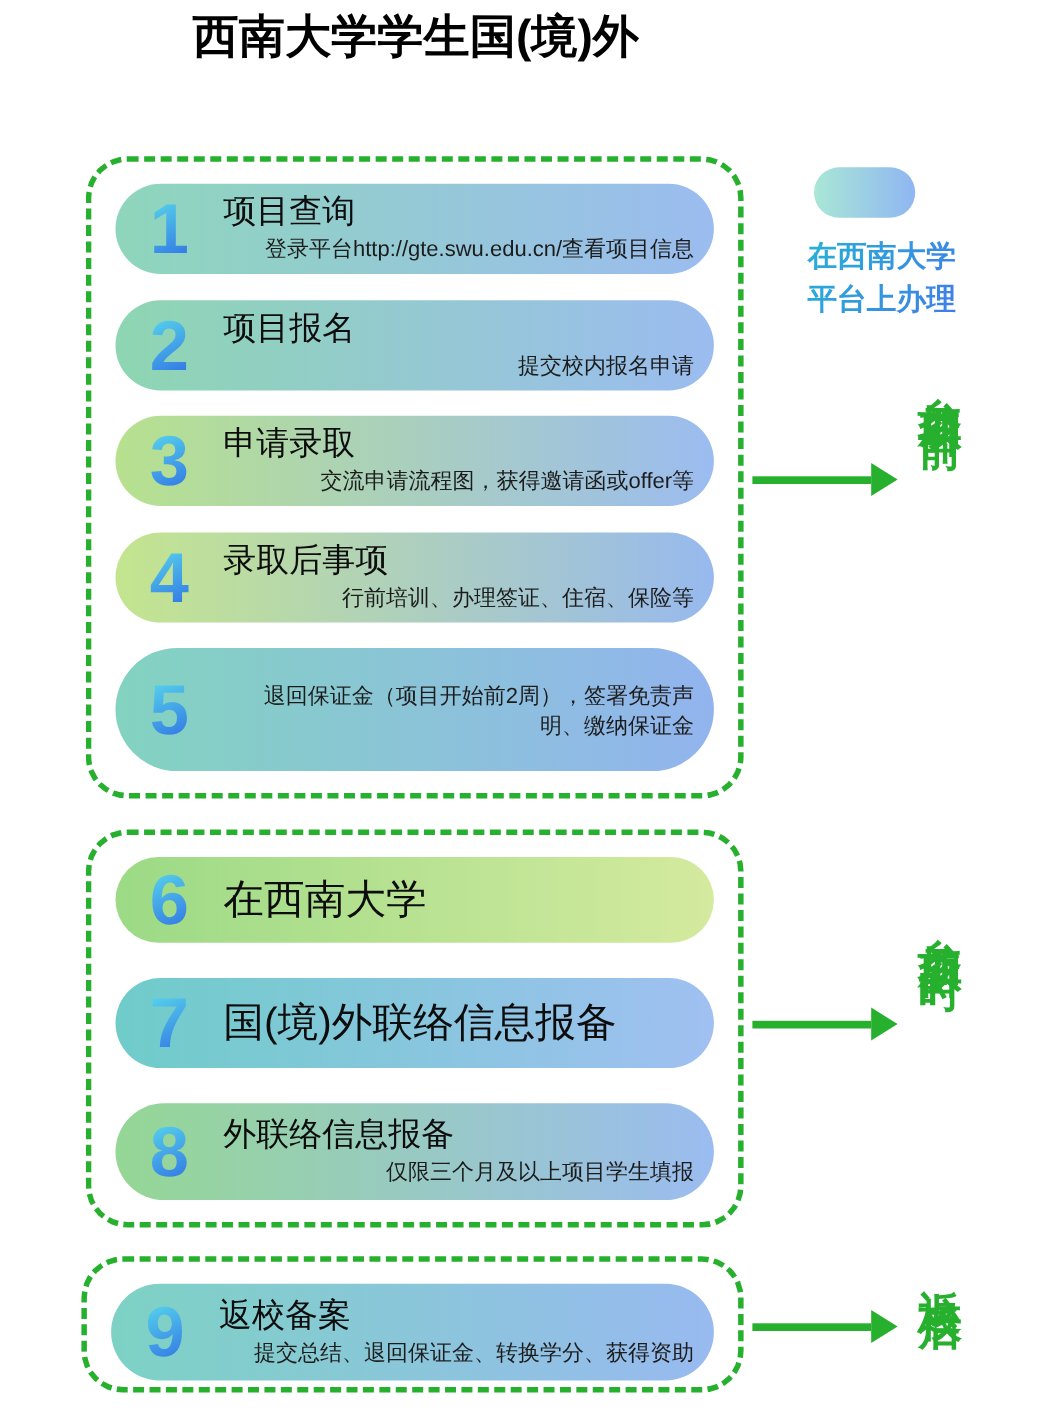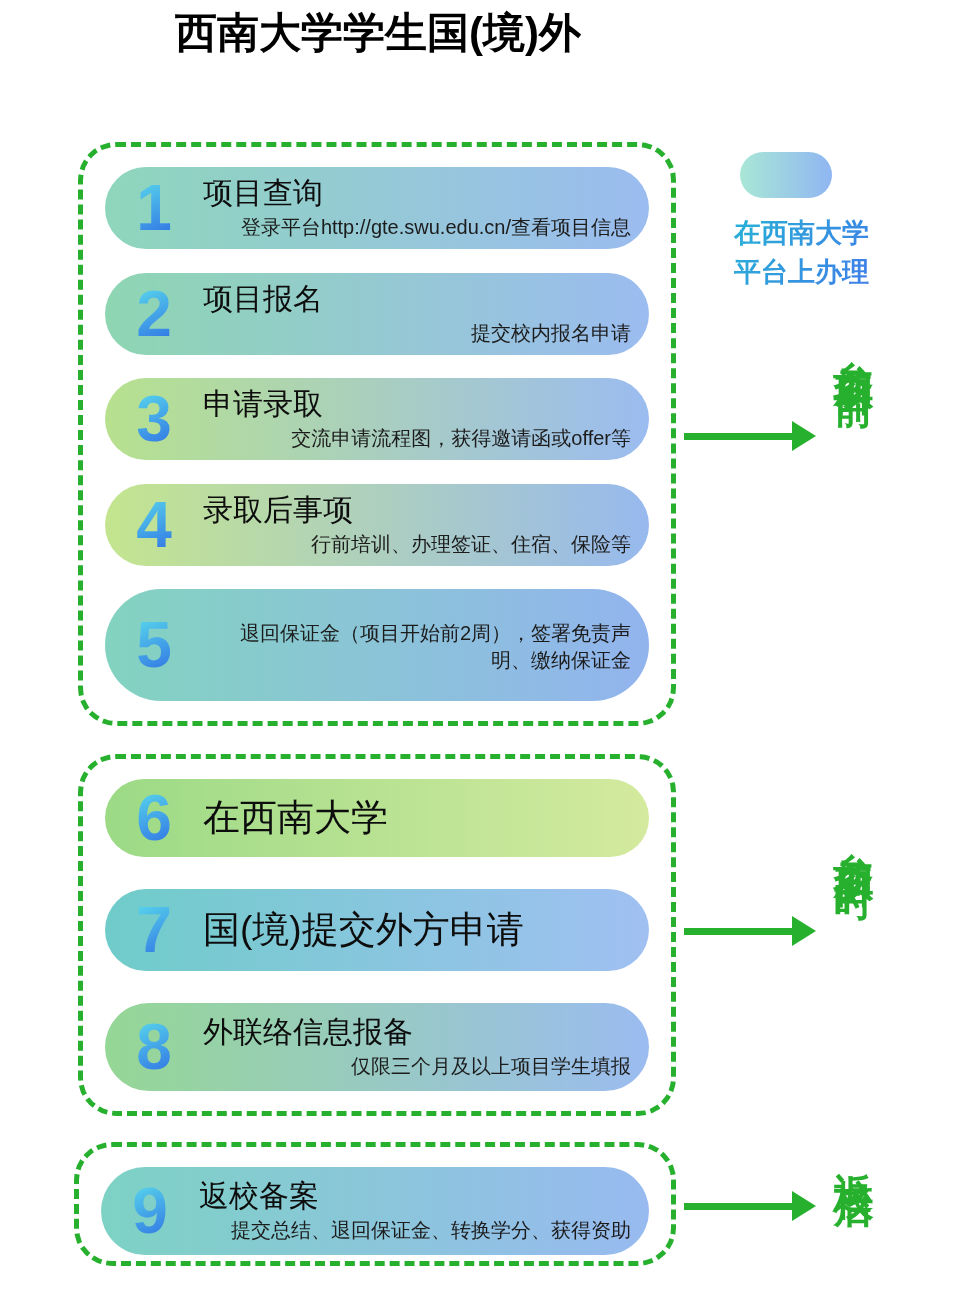--- a/index.html
+++ b/index.html
@@ -199,21 +199,21 @@
   <div class="group group-2">
     <div class="step step-big pill-6">
       <div class="step-num">6</div>
       <div class="step-body">
         <div class="step-title">在西南大学</div>
       </div>
     </div>
     <div class="step step-big pill-7">
       <div class="step-num">7</div>
       <div class="step-body">
-        <div class="step-title">国(境)提交外方申请</div>
+        <div class="step-title">国(境)外联络信息报备</div>
       </div>
     </div>
     <div class="step pill-8">
       <div class="step-num">8</div>
       <div class="step-body">
         <div class="step-title">外联络信息报备</div>
         <div class="step-desc">仅限三个月及以上项目学生填报</div>
       </div>
     </div>
   </div>

